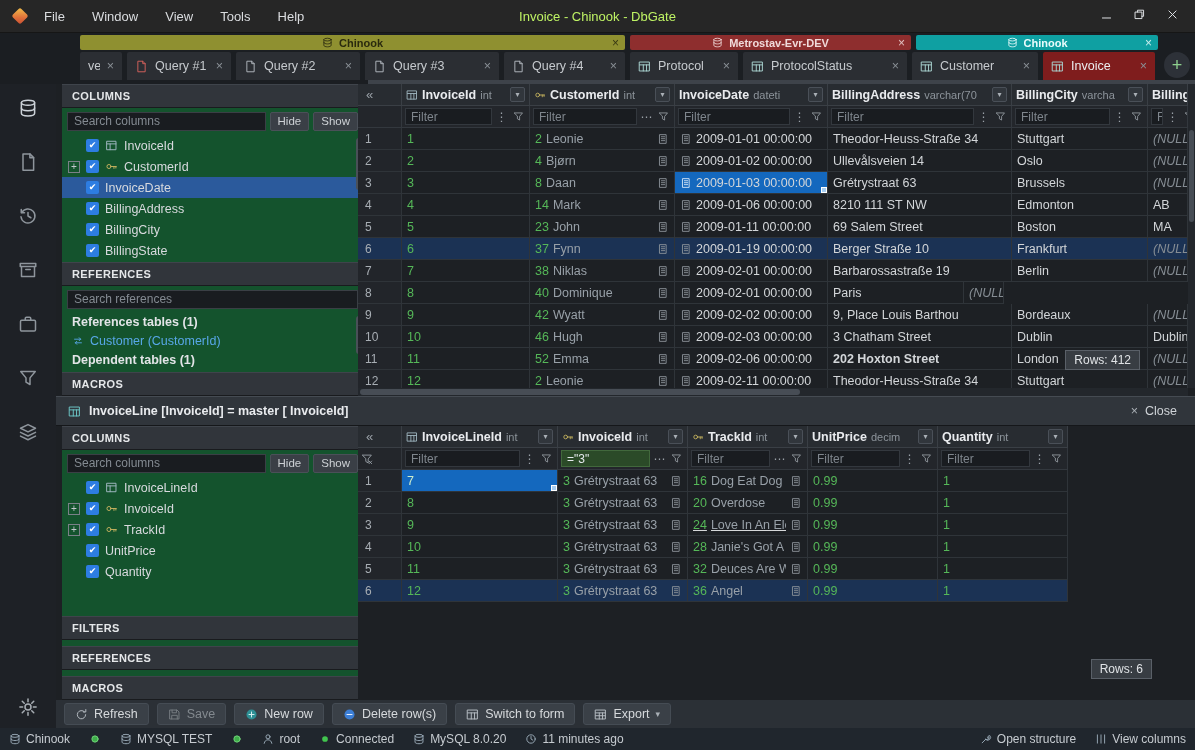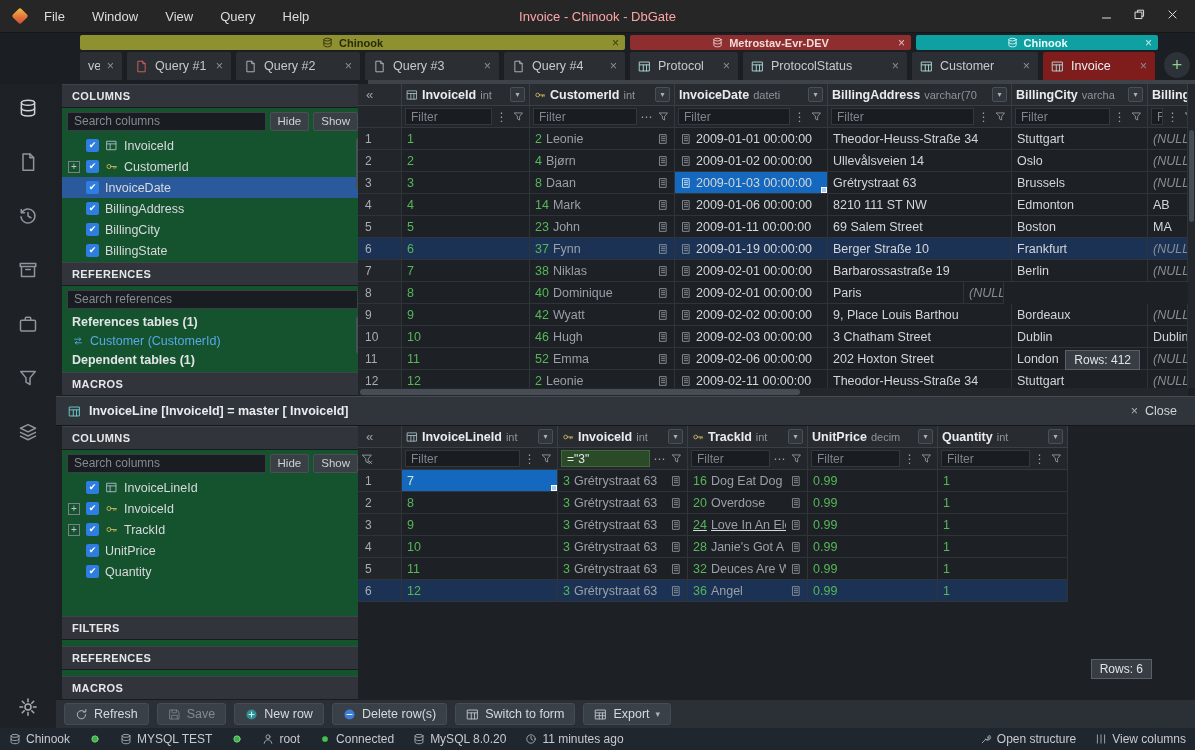--- a/index.html
+++ b/index.html
@@ -7,21 +7,21 @@
   body{position:relative;background:#1d2024;font-family:"Liberation Sans",sans-serif;font-size:13px;color:#d6d8da}
   .icon{display:inline-flex;align-items:center;justify-content:center;flex:0 0 auto}
   .icon svg{width:13px;height:13px;display:block}
 
   
   .titlebar{position:absolute;top:0;left:0;right:0;height:33px;background:#262626;border-bottom:1px solid #161616;display:flex;align-items:center}
   .appicon{width:20px;height:20px;margin:0 14px 0 10px;position:relative;flex:0 0 auto}
   .appicon::before{content:"";position:absolute;inset:4px;background:linear-gradient(135deg,#f2c04a,#e0703a 60%,#c84f33);transform:rotate(45deg);border-radius:2px}
   .menus{display:flex;gap:27px;color:#dadcdf;z-index:2}
   .menu-item{cursor:default}
-  .tb-title{position:absolute;left:0;right:0;text-align:center;color:#fca5a5;pointer-events:none}
+  .tb-title{position:absolute;left:0;right:0;text-align:center;color:#bef264;pointer-events:none}
   .winbtns{margin-left:auto;display:flex;gap:20px;padding-right:16px;color:#e0e3e6;z-index:2}
   .wbtn svg{width:13px;height:13px}
 
   
   .tabarea{position:absolute;top:33px;left:0;right:0;height:51px;background:#1b1e22}
   .tabgroup{position:absolute;top:2px;height:15px;border-radius:2px;display:flex;align-items:center;justify-content:center;gap:6px;font-size:11px;font-weight:bold}
   .tabgroup .g-ic svg{width:11px;height:11px}
   .tabgroup .x{position:absolute;right:6px;font-weight:normal;font-size:12px;opacity:.85}
   .tabs{position:absolute;top:19px;left:80px;height:28px;display:flex;gap:5px}
   .tab{height:28px;display:flex;align-items:center;gap:7px;padding:0 8px;background:#2b2e33;font-size:12.5px;color:#c6cace;border-radius:2px 2px 0 0;overflow:hidden;white-space:nowrap;flex:0 0 auto}
@@ -120,21 +120,21 @@
 </style>
 </head>
 <body>
 
 <div class="titlebar">
   <div class="appicon"></div>
   <div class="menus" id="menus">
       <span class="menu-item">File</span>
       <span class="menu-item">Window</span>
       <span class="menu-item">View</span>
-      <span class="menu-item">Query</span>
+      <span class="menu-item">Tools</span>
       <span class="menu-item">Help</span>
     </div>
   <div class="tb-title">Invoice - Chinook - DbGate</div>
   <div class="winbtns" id="winbtns">
       <span class="wbtn"><span class="icon">
           <svg viewBox="0 0 16 16" fill="none" stroke="currentColor" stroke-width="1.2" stroke-linecap="round" stroke-linejoin="round">
             <path d="M3 12.3h10"></path>
           </svg>
         </span></span>
       <span class="wbtn"><span class="icon">
@@ -852,21 +852,21 @@
       </div>
       <div class="g-c" style="width: 153px;">
         <span class="icon cal">
           <svg viewBox="0 0 16 16" fill="none" stroke="currentColor" stroke-width="1.2" stroke-linecap="round" stroke-linejoin="round">
             <rect x="3.8" y="2.2" width="8.4" height="11.6"></rect>
             <path d="M5.8 5h4.4M5.8 7.6h4.4M5.8 10.2h4.4"></path>
           </svg>
         </span>
         <span class="datev">2009-02-06 00:00:00</span>
       </div>
-      <div class="g-c" style="width: 184px;">
+      <div class="g-c" style="width: 184px; font-weight: bold;">
         <span class="textv">202 Hoxton Street</span>
       </div>
       <div class="g-c" style="width: 136px;">
         <span class="textv">London</span>
       </div>
       <div class="g-c" style="width: 40px;">
         <span class="nullv">(NULL)</span>
       </div>
     </div>
     <div class="g-r">

